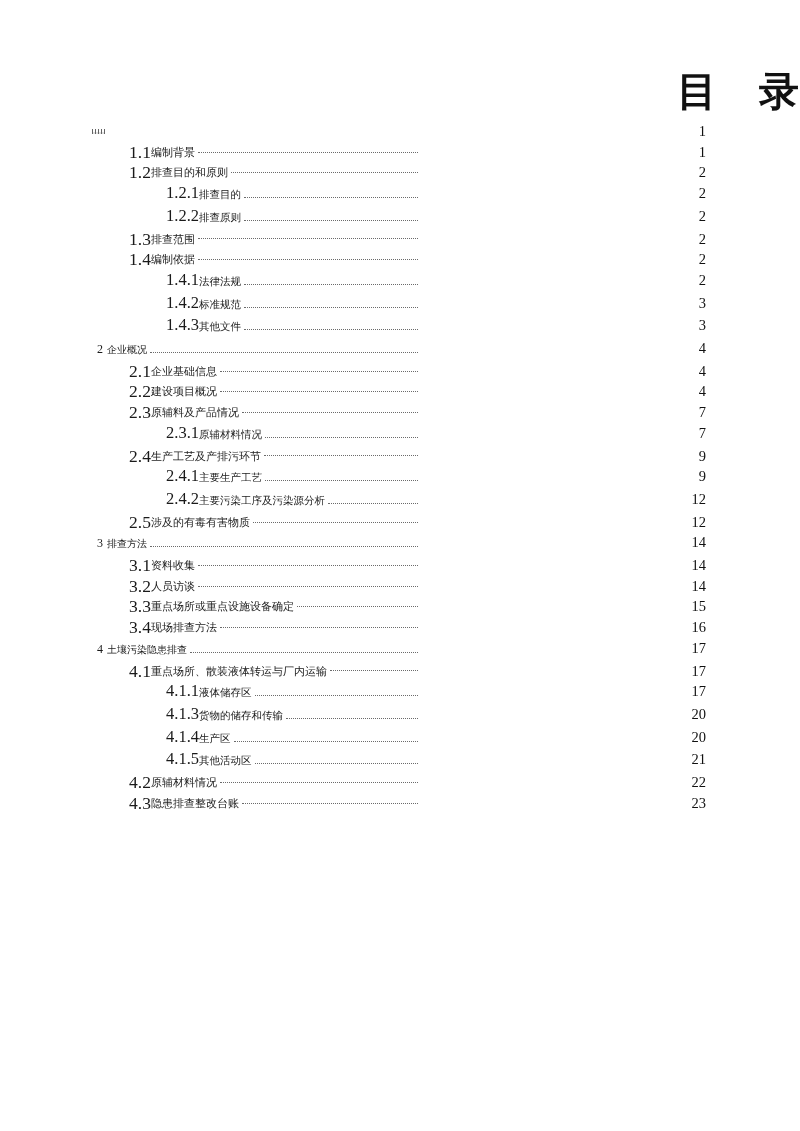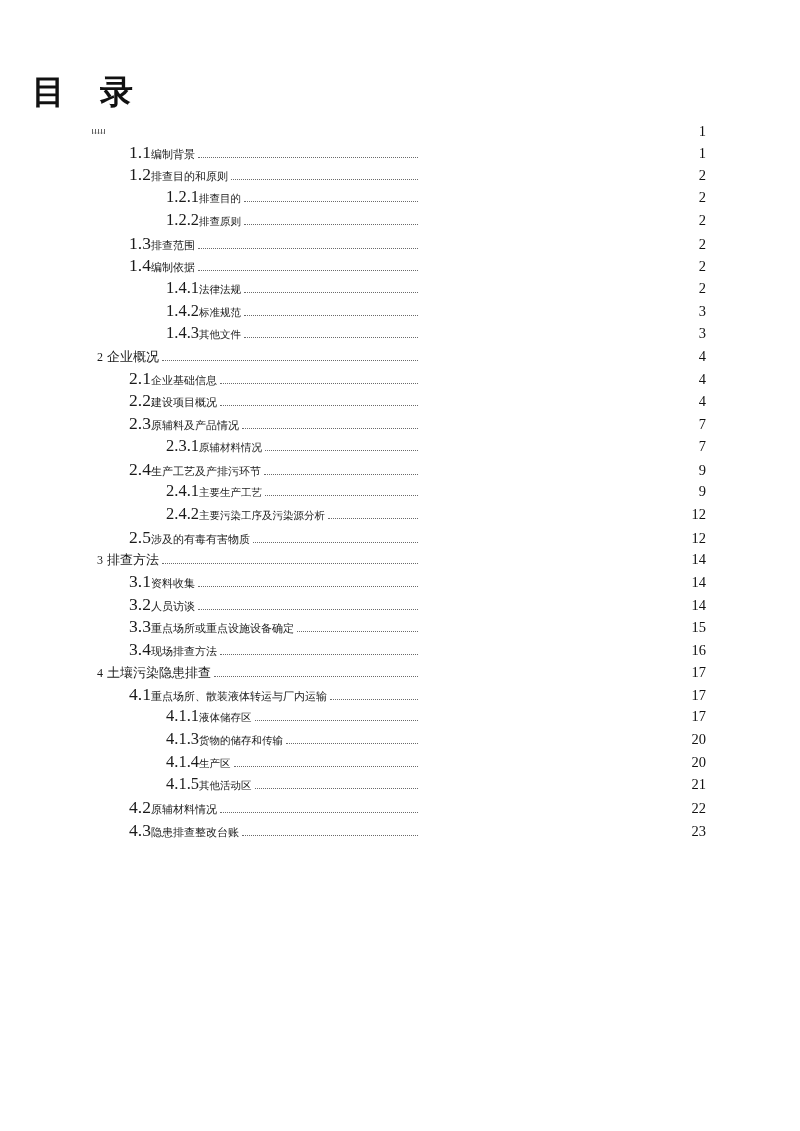--- a/index.html
+++ b/index.html
@@ -5,45 +5,45 @@
   html,body{margin:0;padding:0;background:#fff;}
   body{
     width:800px;height:1131px;
     font-family:"Liberation Serif","DejaVu Serif",serif;
     color:#1a1a1a;
     overflow:hidden;
   }
   .page{position:relative;width:800px;height:1131px;background:#ffffff;}
   .doc-title{
     padding-top:72px;
-    text-align:left;
-    font-size:33px;
+    text-align:right;
+    font-size:40px;
     line-height:40px;
     font-weight:bold;
     color:#111;
     letter-spacing:1px;
     padding-left:32px;
   }
   .toc{margin-top:9px;}
   .toc-row{
     display:flex;
     align-items:baseline;
     margin-right:94px;        
     line-height:20.7px;
     white-space:nowrap;
   }
   .lvl1{margin-left:97px;}
-  .lvl2{margin-left:129px;}
+  .lvl2{margin-left:129px;align-items:center;}
   .lvl3{margin-left:166px;}
   .num{font-family:"Liberation Serif","DejaVu Serif",serif;color:#1a1a1a;}
   .lvl1 .num{font-size:12px;}
   .lvl2 .num{font-size:17.5px;}
   .lvl3 .num{font-size:16.5px;}
   .label{color:#1a1a1a;}
-  .lvl1 .label{font-size:13px;margin-left:4px;}
+  .lvl1 .label{font-size:10px;margin-left:4px;}
   .lvl2 .label{font-size:11px;}
   .lvl3 .label{font-size:10.5px;}
   .leader{
     flex:1 1 auto;
     height:0;
     border-bottom:1px dotted #6b6b6b;
     margin-left:3px;
     margin-right:2px;
     min-width:10px;
   }

